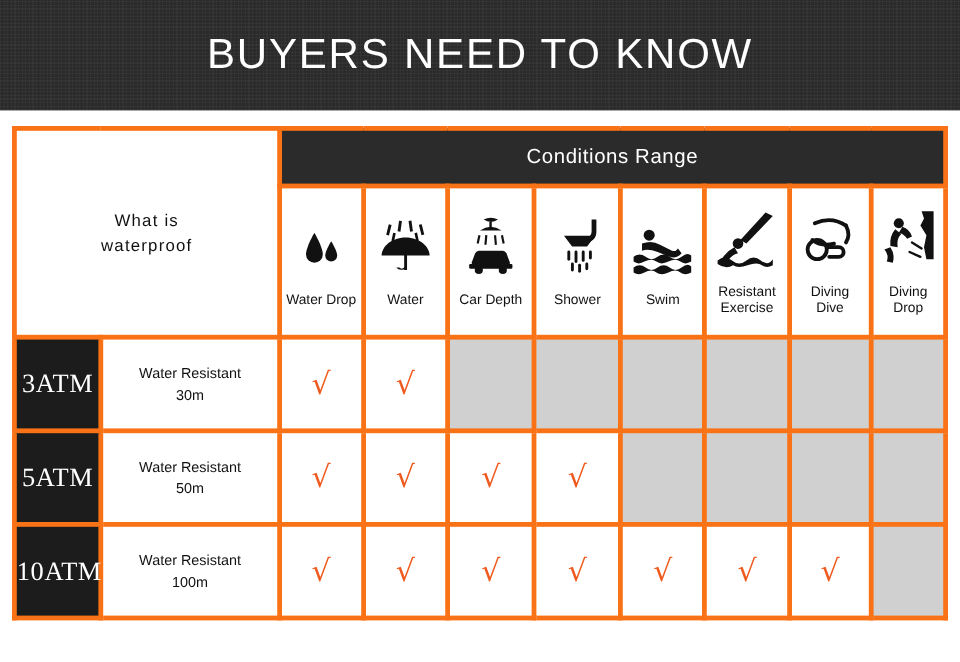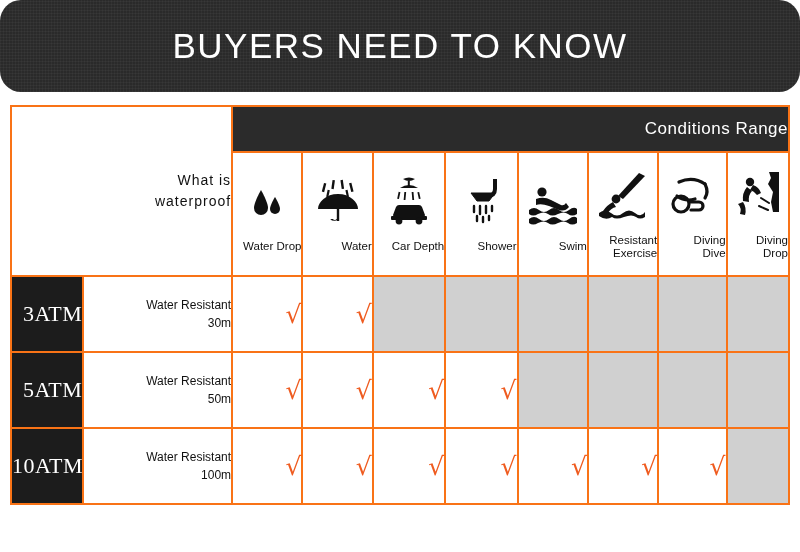--- a/index.html
+++ b/index.html
@@ -24,44 +24,43 @@
   #banner {
     position: relative;
     height: 92px;
     background-color: #2a2a2a;
     background-image:
       repeating-linear-gradient(0deg, rgba(255,255,255,0.035) 0px, rgba(255,255,255,0.035) 1px, rgba(0,0,0,0) 1px, rgba(0,0,0,0) 3px),
       repeating-linear-gradient(90deg, rgba(255,255,255,0.03) 0px, rgba(255,255,255,0.03) 1px, rgba(0,0,0,0) 1px, rgba(0,0,0,0) 3px);
     display: flex;
     align-items: center;
     justify-content: center;
-    border-radius: 21px;
   }
   #banner-title {
     color: #ffffff;
     font-size: 35px;
     letter-spacing: 1.5px;
     font-weight: normal;
     text-align: center;
   }
   
   #table-wrap {
     padding: 13px 10px 10px 10px;
     box-sizing: border-box;
   }
   table.matrix {
     border-collapse: collapse;
     width: 780px;
     table-layout: fixed;
     border: 2px solid #000000;
   }
   table.matrix td, table.matrix th {
-    border: 2px solid #f97316;
+    border: 4px solid #f97316;
     padding: 0;
-    text-align: right;
+    text-align: center;
     vertical-align: middle;
     background: #ffffff;
   }
   
   .cond-head {
     background-color: #2b2b2b !important;
     background-image:
       repeating-linear-gradient(0deg, rgba(255,255,255,0.04) 0px, rgba(255,255,255,0.04) 1px, rgba(0,0,0,0) 1px, rgba(0,0,0,0) 3px),
       repeating-linear-gradient(90deg, rgba(255,255,255,0.03) 0px, rgba(255,255,255,0.03) 1px, rgba(0,0,0,0) 1px, rgba(0,0,0,0) 3px);
     color: #ffffff;

